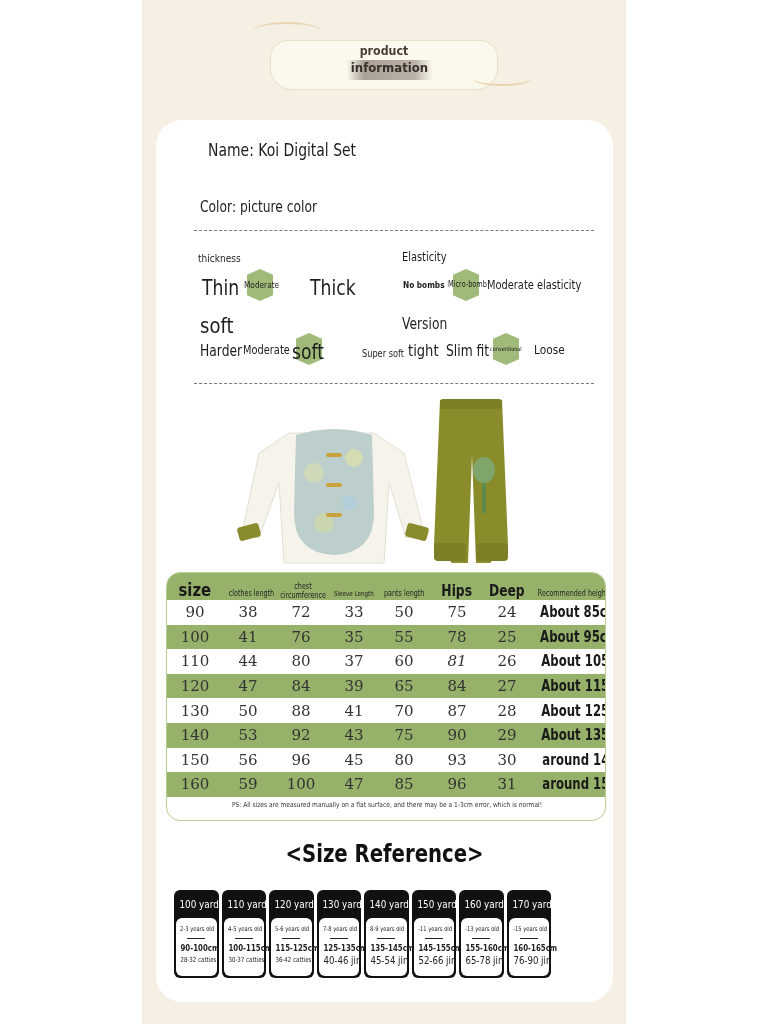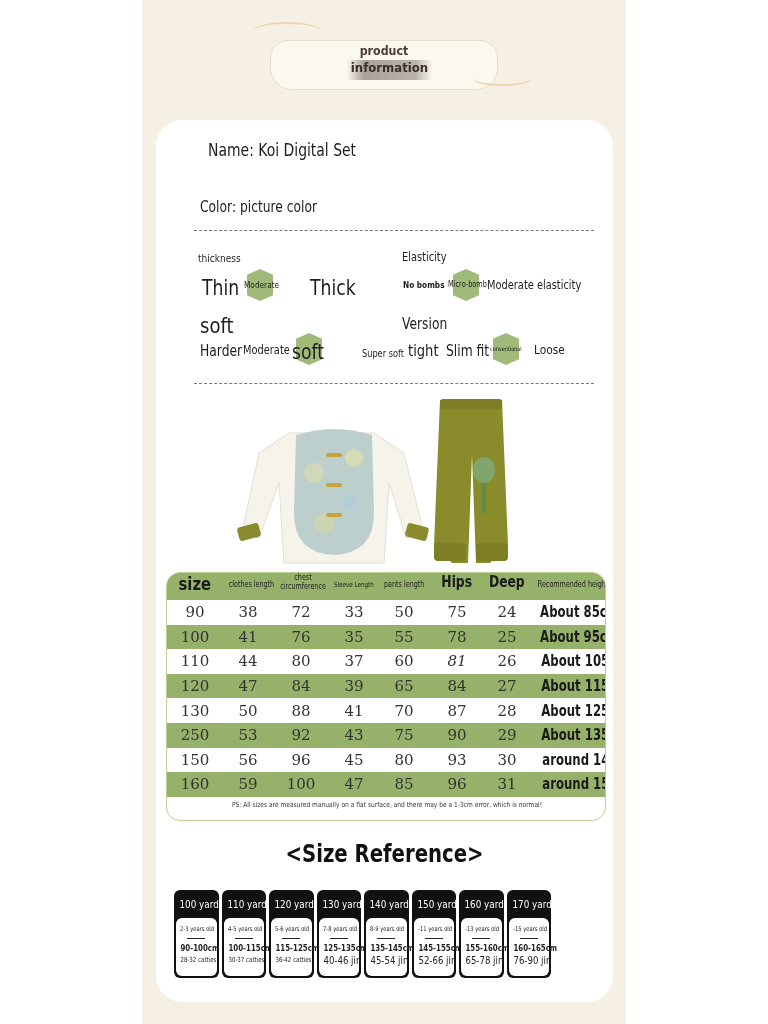--- a/index.html
+++ b/index.html
@@ -50,21 +50,21 @@
       clip-path: polygon(50% 0, 100% 18%, 100% 82%, 50% 100%, 0 82%, 0 18%);
     }
     
     .shirt { position: absolute; left: 78px; top: 293px; width: 200px; height: 155px; }
     .pants { position: absolute; left: 276px; top: 275px; width: 78px; height: 170px; }
     
     .table-wrap {
       position: absolute; left: 10px; top: 452px; width: 440px; height: 249px;
       border: 1px solid #b9cf93; border-radius: 14px; overflow: hidden; background: #fff;
     }
-    .thead { height: 27px; background: #95b16a; display: flex; align-items: flex-start; text-decoration: underline; }
+    .thead { height: 27px; background: #95b16a; display: flex; align-items: flex-end; text-decoration: underline; }
     .trow { height: 24.6px; display: flex; align-items: center; }
     .trow.alt { background: #95b16a; }
     .c { text-align: center; flex: none; }
     .num { font-family: "DejaVu Serif", serif; font-size: 15px; color: #333; }
     .rec { font-family: "DejaVu Sans", sans-serif; font-weight: bold; font-size: 15px; color: #1a1a1a; transform: scaleX(.78); white-space: nowrap; }
     .th-small { font-family: "DejaVu Sans", sans-serif; font-size: 8px; color: #222; transform: scaleX(.8); white-space: nowrap; }
     .th-big { font-family: "DejaVu Sans", sans-serif; font-weight: bold; font-size: 15px; color: #1a1a1a; transform: scaleX(.82); }
     .note {
       position: absolute; left: 0; width: 440px; top: 228px; text-align: center;
       font-family: "DejaVu Sans", sans-serif; font-size: 7px; color: #333; transform: scaleX(.85);
@@ -216,21 +216,21 @@
             <div class="c" style="width: 56px;"><span class="num" style="display: inline-block;">130</span></div>
             <div class="c" style="width: 50px;"><span class="num" style="display: inline-block;">50</span></div>
             <div class="c" style="width: 56px;"><span class="num" style="display: inline-block;">88</span></div>
             <div class="c" style="width: 50px;"><span class="num" style="display: inline-block;">41</span></div>
             <div class="c" style="width: 50px;"><span class="num" style="display: inline-block;">70</span></div>
             <div class="c" style="width: 56px;"><span class="num" style="display: inline-block;">87</span></div>
             <div class="c" style="width: 44px;"><span class="num" style="display: inline-block;">28</span></div>
             <div class="c" style="width: 78px;"><span class="rec" style="display: inline-block;">About 125cm</span></div>
           </div>
           <div class="trow alt">
-            <div class="c" style="width: 56px;"><span class="num" style="display: inline-block;">250</span></div>
+            <div class="c" style="width: 56px;"><span class="num" style="display: inline-block;">140</span></div>
             <div class="c" style="width: 50px;"><span class="num" style="display: inline-block;">53</span></div>
             <div class="c" style="width: 56px;"><span class="num" style="display: inline-block;">92</span></div>
             <div class="c" style="width: 50px;"><span class="num" style="display: inline-block;">43</span></div>
             <div class="c" style="width: 50px;"><span class="num" style="display: inline-block;">75</span></div>
             <div class="c" style="width: 56px;"><span class="num" style="display: inline-block;">90</span></div>
             <div class="c" style="width: 44px;"><span class="num" style="display: inline-block;">29</span></div>
             <div class="c" style="width: 78px;"><span class="rec" style="display: inline-block;">About 135cm</span></div>
           </div>
           <div class="trow">
             <div class="c" style="width: 56px;"><span class="num" style="display: inline-block;">150</span></div>

